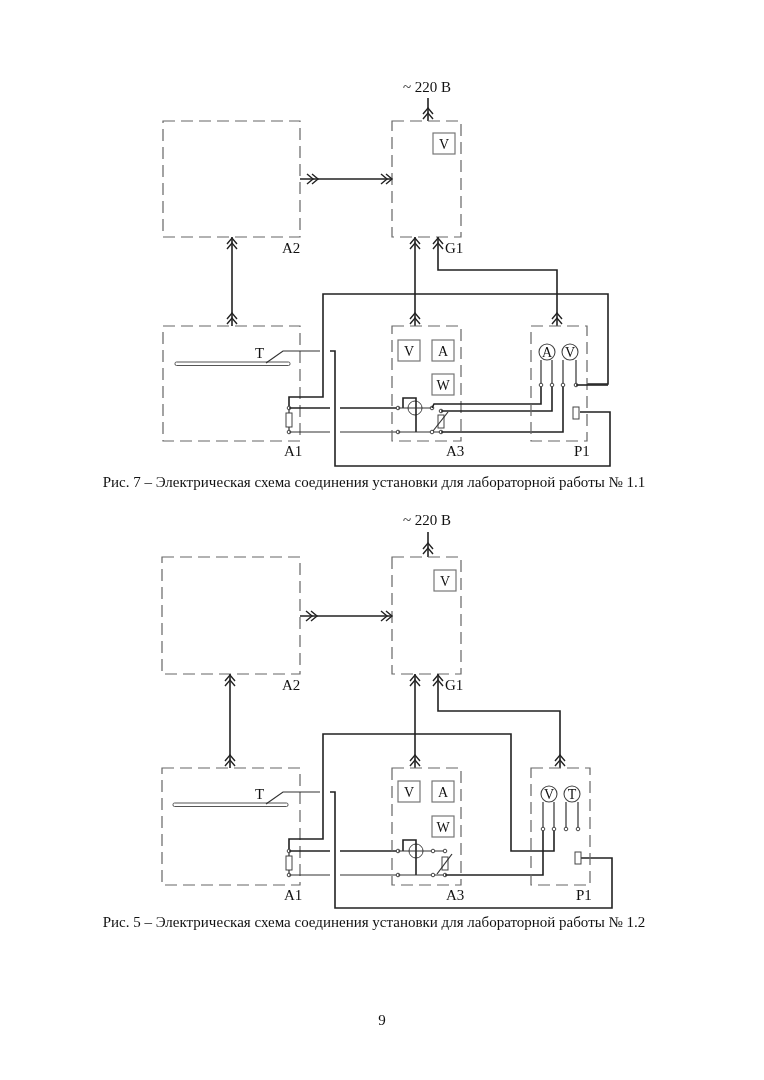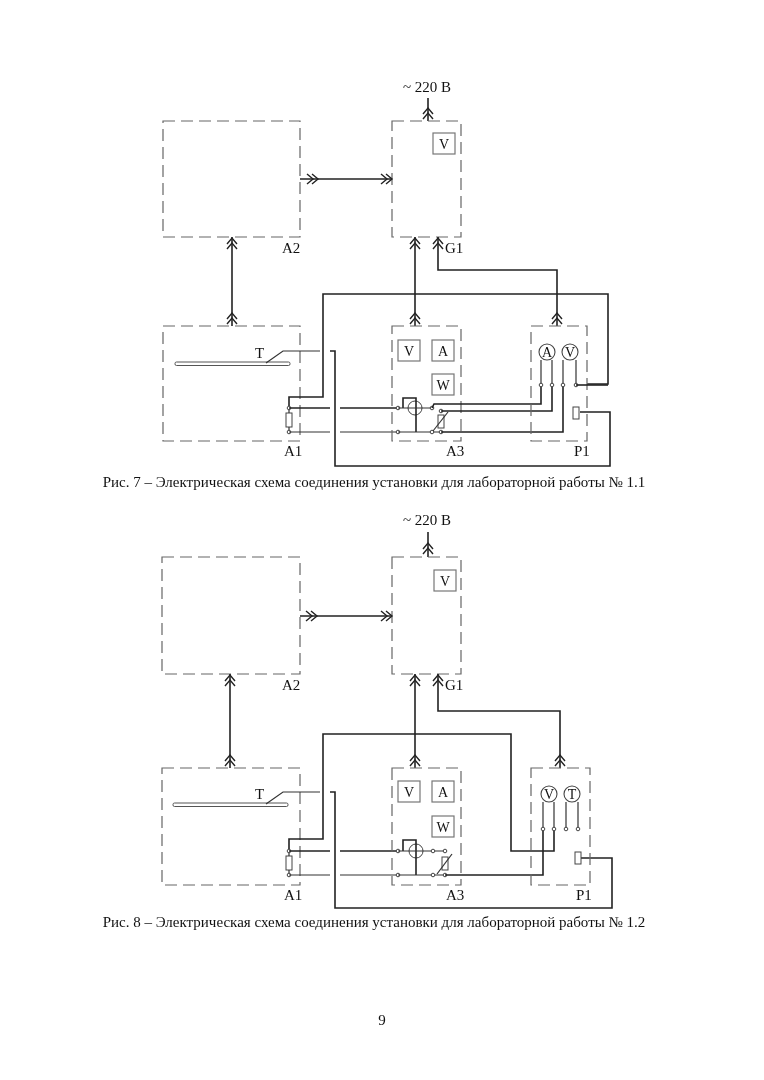--- a/index.html
+++ b/index.html
@@ -203,14 +203,14 @@
     <line class="wthin" x1="578" y1="802" x2="578" y2="828"></line>
     <circle class="term" cx="543" cy="829" r="1.8"></circle>
     <circle class="term" cx="554" cy="829" r="1.8"></circle>
     <circle class="term" cx="566" cy="829" r="1.8"></circle>
     <circle class="term" cx="578" cy="829" r="1.8"></circle>
     <rect x="575" y="852" width="6" height="12" fill="#fff" stroke="#444" stroke-width="1"></rect>
   </g>
 </svg>
 
 <div class="caption" style="top:474px;">Рис. 7 – Электрическая схема соединения установки для лабораторной работы № 1.1</div>
-<div class="caption" style="top:914px;">Рис. 8 – Электрическая схема соединения установки для лабораторной работы № 1.2</div>
+<div class="caption" style="top:914px;">Рис. 5 – Электрическая схема соединения установки для лабораторной работы № 1.2</div>
 <div class="pagenum">9</div>
 
 </body></html>

